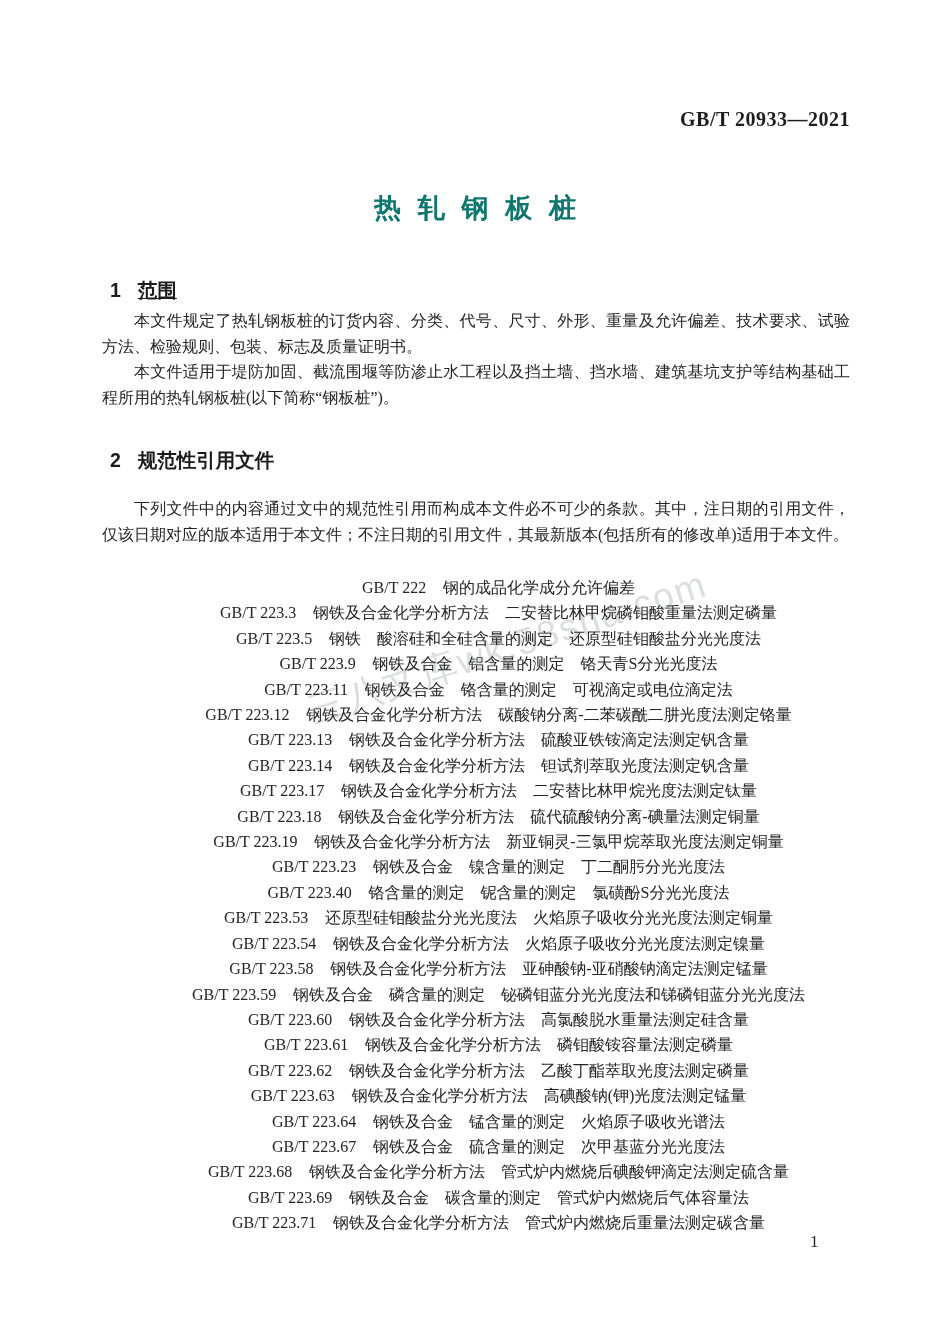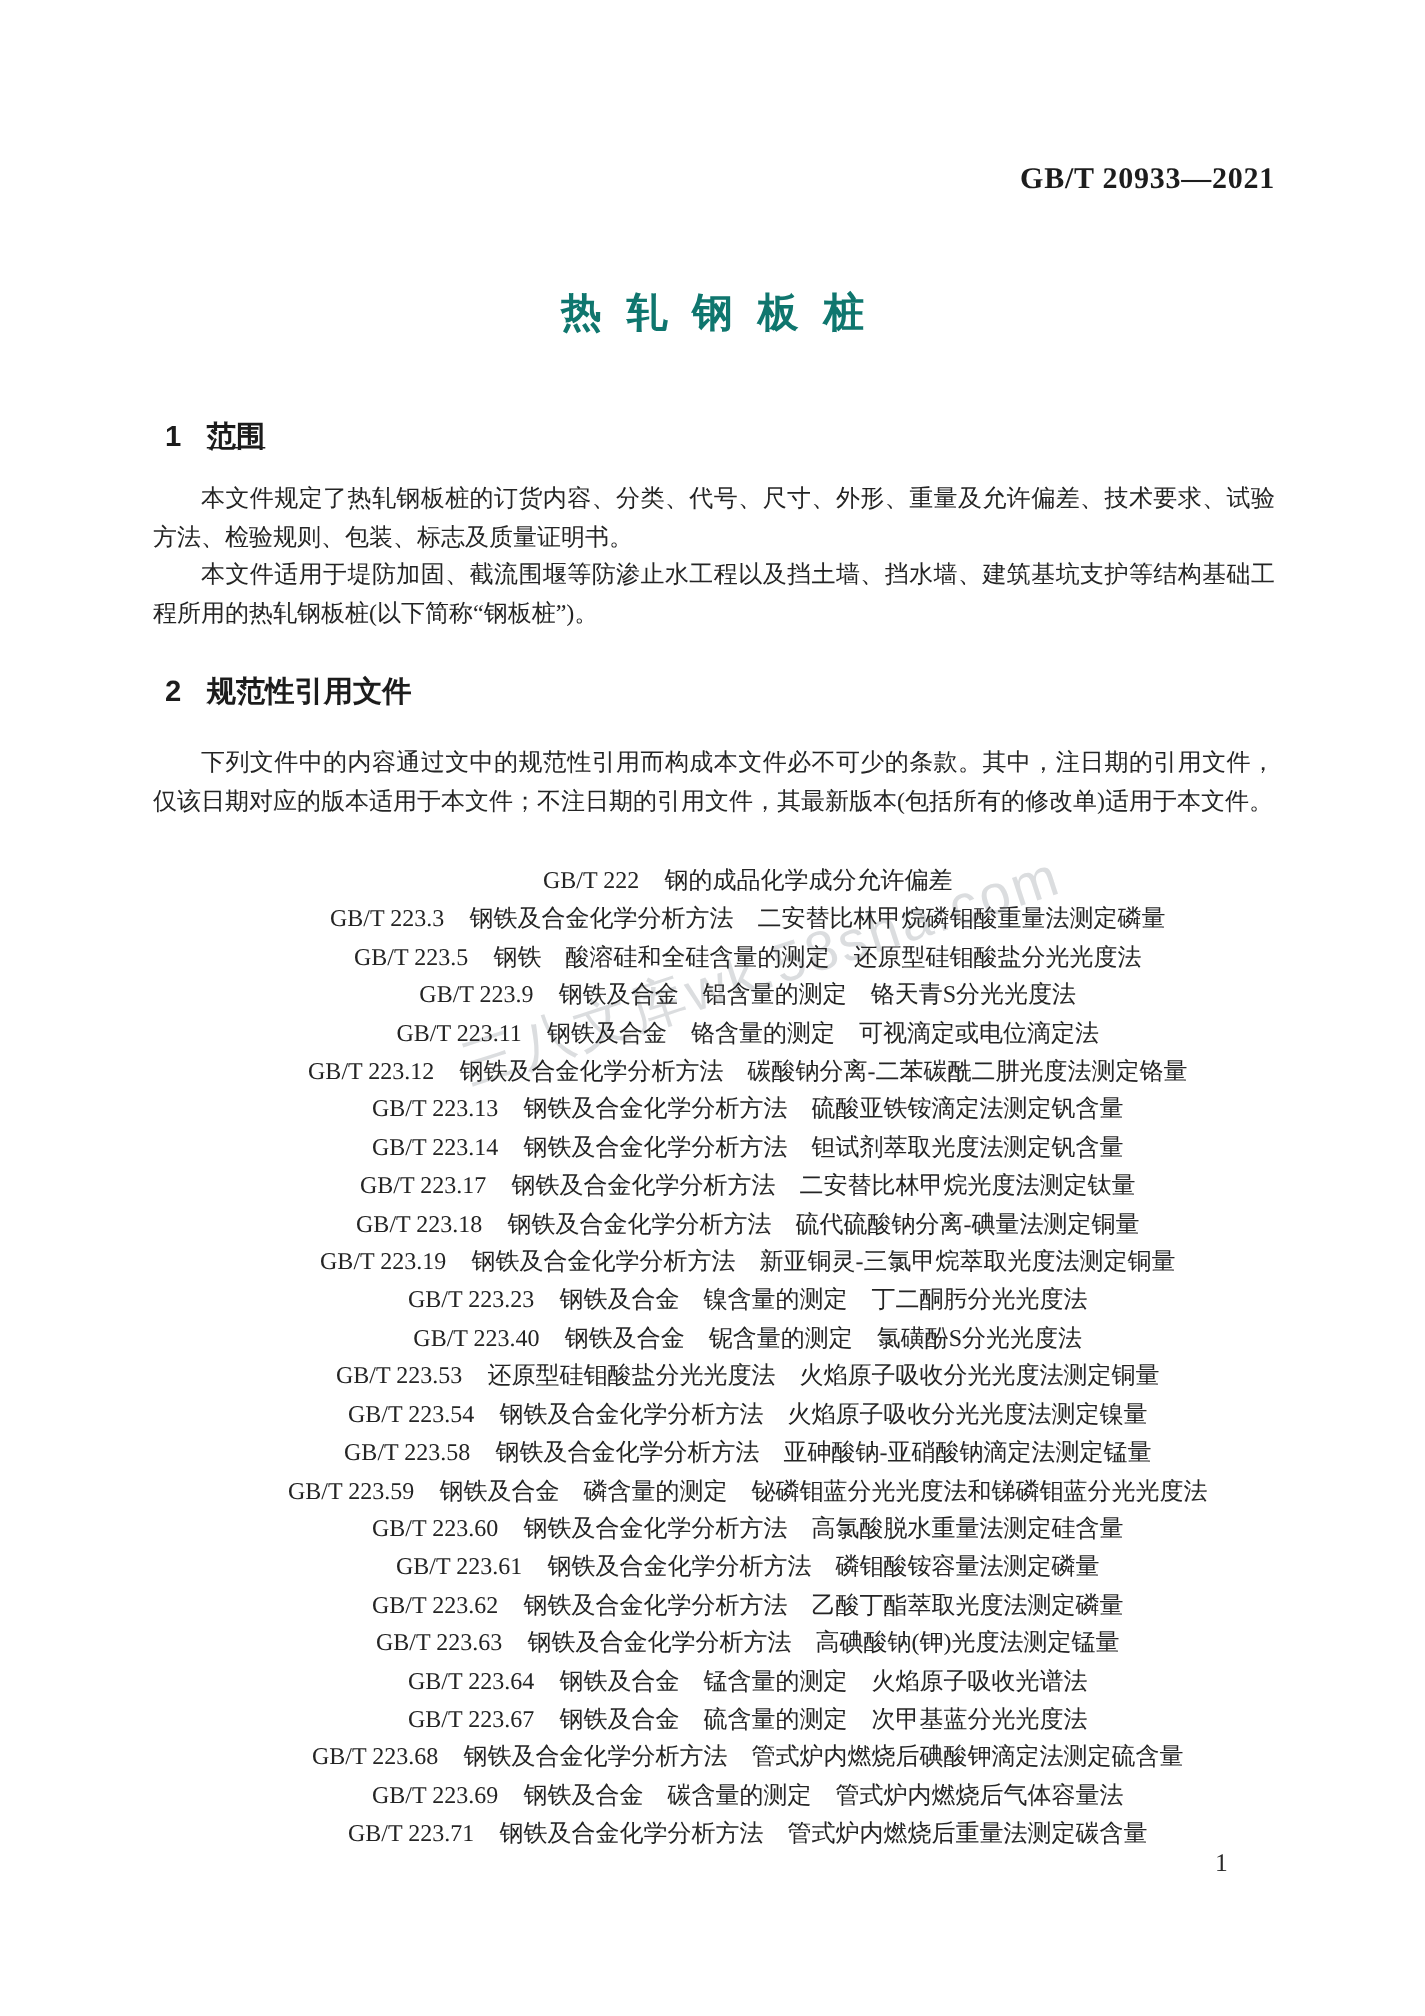--- a/index.html
+++ b/index.html
@@ -39,21 +39,21 @@
   #sec1-heading { top: 277px; text-decoration: underline; }
   #sec2-heading { top: 447px; }
 
   .body-block {
     position: absolute; left: 102px; width: 748px;
     font-size: 16px; line-height: 25.5px;
     text-align: justify;
     color: #242424;
   }
   .body-block p { margin: 0; text-indent: 2em; }
-  #sec1-body { top: 320px; font-family: Liberation Serif, serif; }
+  #sec1-body { top: 308px; font-family: Liberation Serif, serif; }
   #sec2-body { top: 496px; }
 
   .ref-list {
     position: absolute; left: 147px; top: 575px; width: 703px;
     font-size: 16px; line-height: 25.4px;
     color: #242424;
     z-index: 2;
   }
   .ref-row { white-space: nowrap; text-align: center; }
   .ref-code { display: inline-block; margin-right: 1.05em; }
@@ -150,21 +150,21 @@
 
   <div class="ref-row">
     <span class="ref-code">GB/T 223.19</span><span class="ref-title">钢铁及合金化学分析方法　新亚铜灵-三氯甲烷萃取光度法测定铜量</span>
   </div>
 
   <div class="ref-row">
     <span class="ref-code">GB/T 223.23</span><span class="ref-title">钢铁及合金　镍含量的测定　丁二酮肟分光光度法</span>
   </div>
 
   <div class="ref-row">
-    <span class="ref-code">GB/T 223.40</span><span class="ref-title">钢铁及合金　铌含量的测定　氯磺酚S分光光度法</span>
+    <span class="ref-code">GB/T 223.40</span><span class="ref-title">铬含量的测定　铌含量的测定　氯磺酚S分光光度法</span>
   </div>
 
   <div class="ref-row">
     <span class="ref-code">GB/T 223.53</span><span class="ref-title">还原型硅钼酸盐分光光度法　火焰原子吸收分光光度法测定铜量</span>
   </div>
 
   <div class="ref-row">
     <span class="ref-code">GB/T 223.54</span><span class="ref-title">钢铁及合金化学分析方法　火焰原子吸收分光光度法测定镍量</span>
   </div>
 

